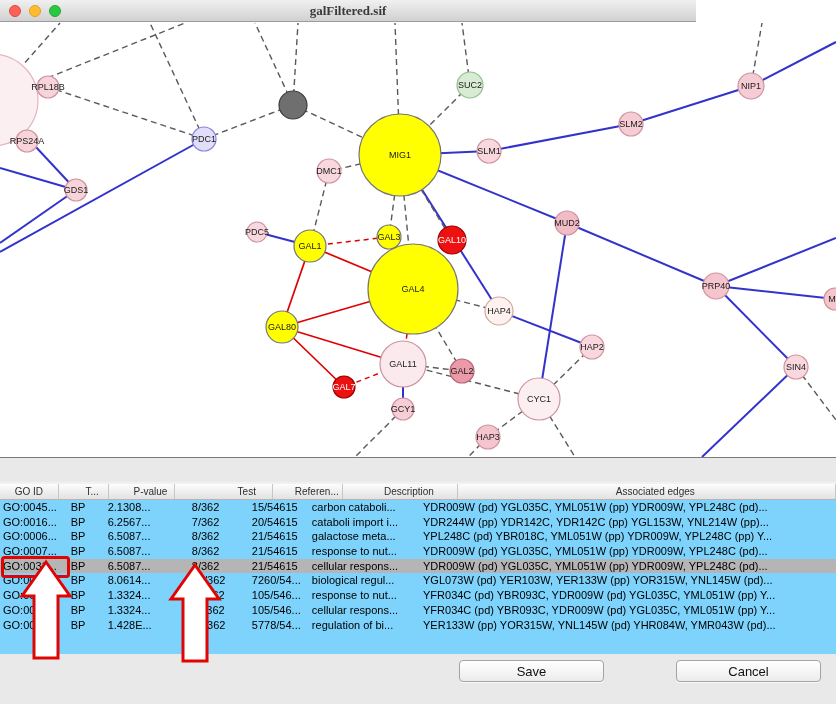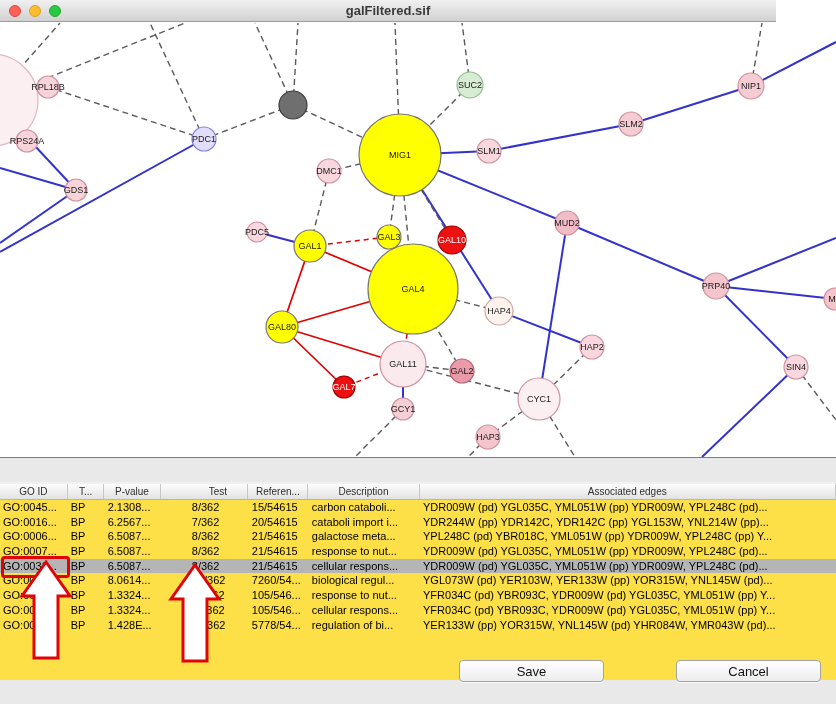--- a/index.html
+++ b/index.html
@@ -3,23 +3,23 @@
 <meta charset="utf-8">
 <style>
   html,body{margin:0;padding:0;}
   body{
     width:836px;height:704px;position:relative;overflow:hidden;
     font-family:"Liberation Sans",sans-serif;background:#ffffff;
   }
   
   .window-top{position:absolute;left:0;top:0;width:836px;height:457px;background:#ffffff;}
   .titlebar{
-    position:absolute;left:0;top:0;width:776px;height:22px;z-index:6;
+    position:absolute;left:0;top:0;width:696px;height:22px;z-index:6;
     background:linear-gradient(#f0f0f0,#d1d1d1);
-    border-bottom:1px solid #9c9c9c;box-sizing:border-box;
+    border-bottom:1px solid #9c9c9c;box-sizing:border-box;font-family:Liberation Serif, serif;
   }
   .titlebar .title{
     text-align:center;font-size:13px;font-weight:bold;color:#3a3a3a;line-height:21px;
   }
   .lights{position:absolute;left:9px;top:5px;display:flex;gap:8px;z-index:7;}
   .light{width:12px;height:12px;border-radius:50%;box-sizing:border-box;}
   .light.red{background:#ff6159;border:1px solid #df4741;}
   .light.yellow{background:#ffbd2e;border:1px solid #de9f29;}
   .light.green{background:#28c940;border:1px solid #23a835;}
   .light.gray{background:#e4e4e4;border:1px solid #9d9d9d;}
@@ -38,24 +38,24 @@
     position:relative;height:25px;background:linear-gradient(#f2f2f2,#d9d9d9);
     border-bottom:1px solid #ababab;box-sizing:border-box;margin-top:24px;
   }
   .titlebar2 .title{
     text-align:center;font-size:13px;font-weight:bold;color:#8e8e8e;line-height:24px;
   }
   .lights2{position:absolute;left:9px;top:6px;display:flex;gap:8px;}
   
   .noa-table{position:absolute;left:0;top:26px;width:836px;}
   .thead{display:flex;height:16px;background:linear-gradient(#fdfdfd,#e2e2e2);
-    border-bottom:1px solid #b5b5b5;box-sizing:border-box;}
+    border-bottom:1px solid #b5b5b5;box-sizing:border-box;gap:18px;}
   .th{font-size:10px;color:#2e2e2e;text-align:center;line-height:15px;
     border-right:1px solid #c6c6c6;box-sizing:border-box;overflow:hidden;white-space:nowrap;}
-  .tbody{background:#fde047;height:180px;overflow:hidden;}
+  .tbody{background:#7dd3fc;height:154px;overflow:hidden;}
   .tr{display:flex;height:14.7px;line-height:14.7px;}
   .tr.selected{background:#b5b5b5;}
   .td{font-size:11px;color:#000;padding:0 3px;box-sizing:border-box;
     overflow:hidden;white-space:nowrap;}
   .c0{width:70px;} .c1{width:38px;} .c2{width:58px;} .c3{width:62px;margin-left:28px;}
   .c4{width:62px;} .c5{width:115px;} .c6{width:431px;}
   
   .btn{
     position:absolute;top:202px;height:22px;width:145px;
     font-family:"Liberation Sans",sans-serif;font-size:13px;color:#111;

